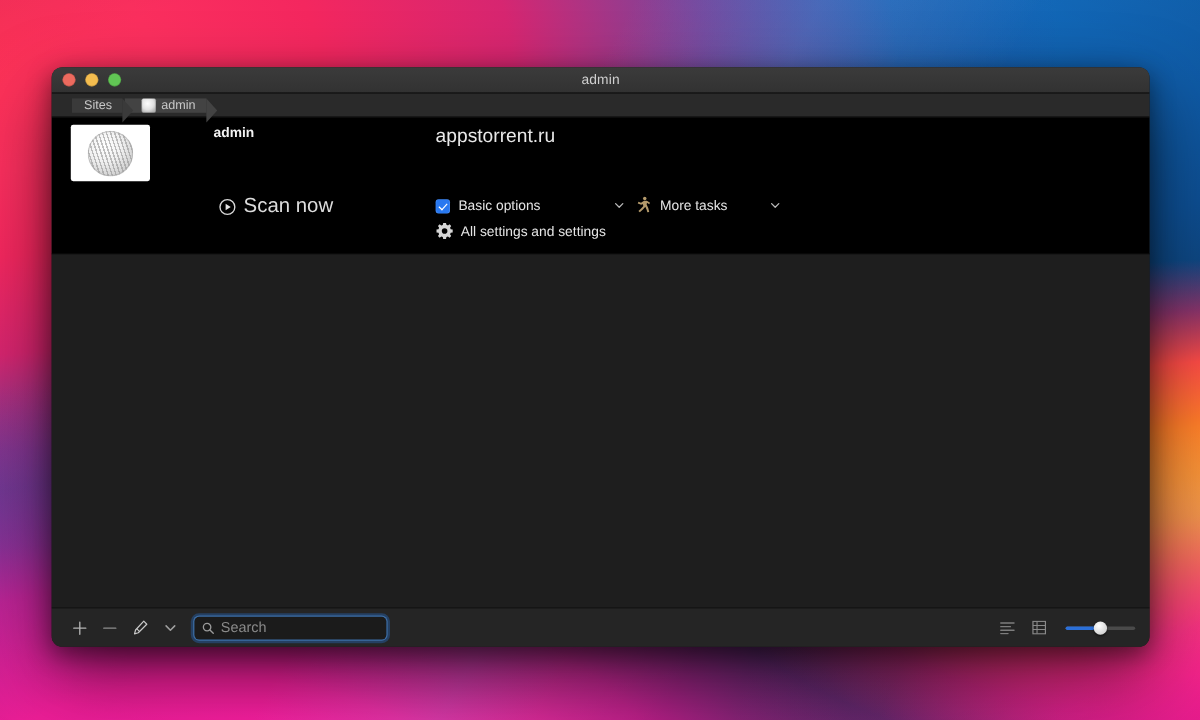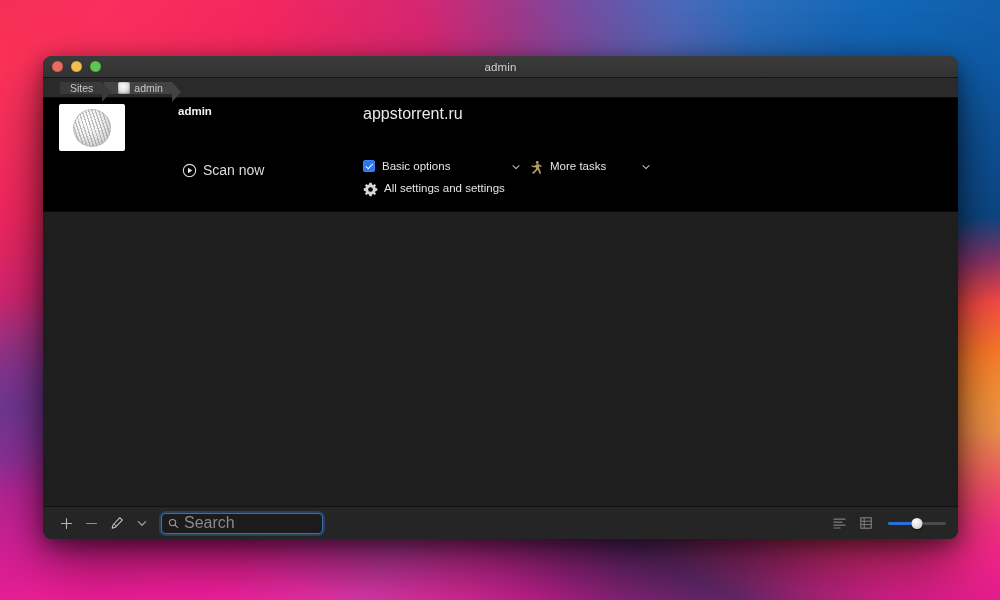--- a/index.html
+++ b/index.html
@@ -228,35 +228,35 @@
   }
 
   
   .scan-row {
     position: absolute;
     left: 139px; top: 64px;
     display: flex;
     align-items: center;
     gap: 6px;
     color: #dcdcdc;
-    font-size: 14px;
+    font-size: 17px;
   }
   .col-mid {
     position: absolute;
     left: 320px; top: 62px;
     width: 160px;
   }
   .col-right {
     position: absolute;
     left: 485px; top: 62px;
     width: 125px;
   }
   .opt-row {
     display: flex;
-    align-items: flex-start;
+    align-items: flex-end;
     gap: 7px;
     font-size: 11.5px;
     color: #e4e4e4;
     height: 18px;
   }
   .opt-row.sub {
     margin-top: 4px;
     gap: 6px;
   }
   .checkbox {
@@ -315,21 +315,21 @@
     height: 19px;
     border-radius: 4px;
     background: #1b1b1b;
     display: flex;
     align-items: center;
     padding: 0 6px;
     gap: 5px;
     box-shadow: 0 0 0 1px #3d6fa8, 0 0 0 3px rgba(40,110,200,0.38);
   }
   .search-text {
-    font-size: 16px;
+    font-size: 12px;
     color: #8a8a8a;
   }
   .bar-right {
     margin-left: auto;
     display: flex;
     align-items: center;
     gap: 10px;
   }
   .view-btn {
     width: 16px; height: 16px;

